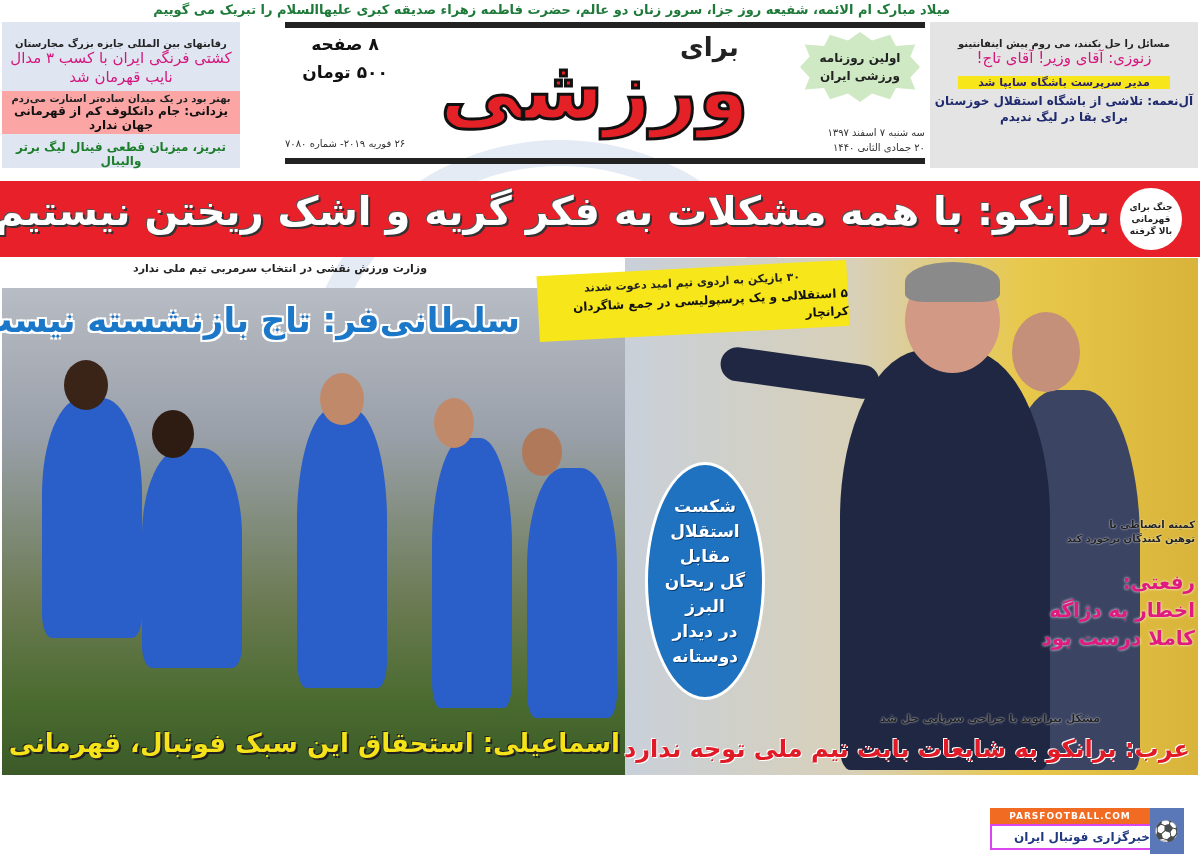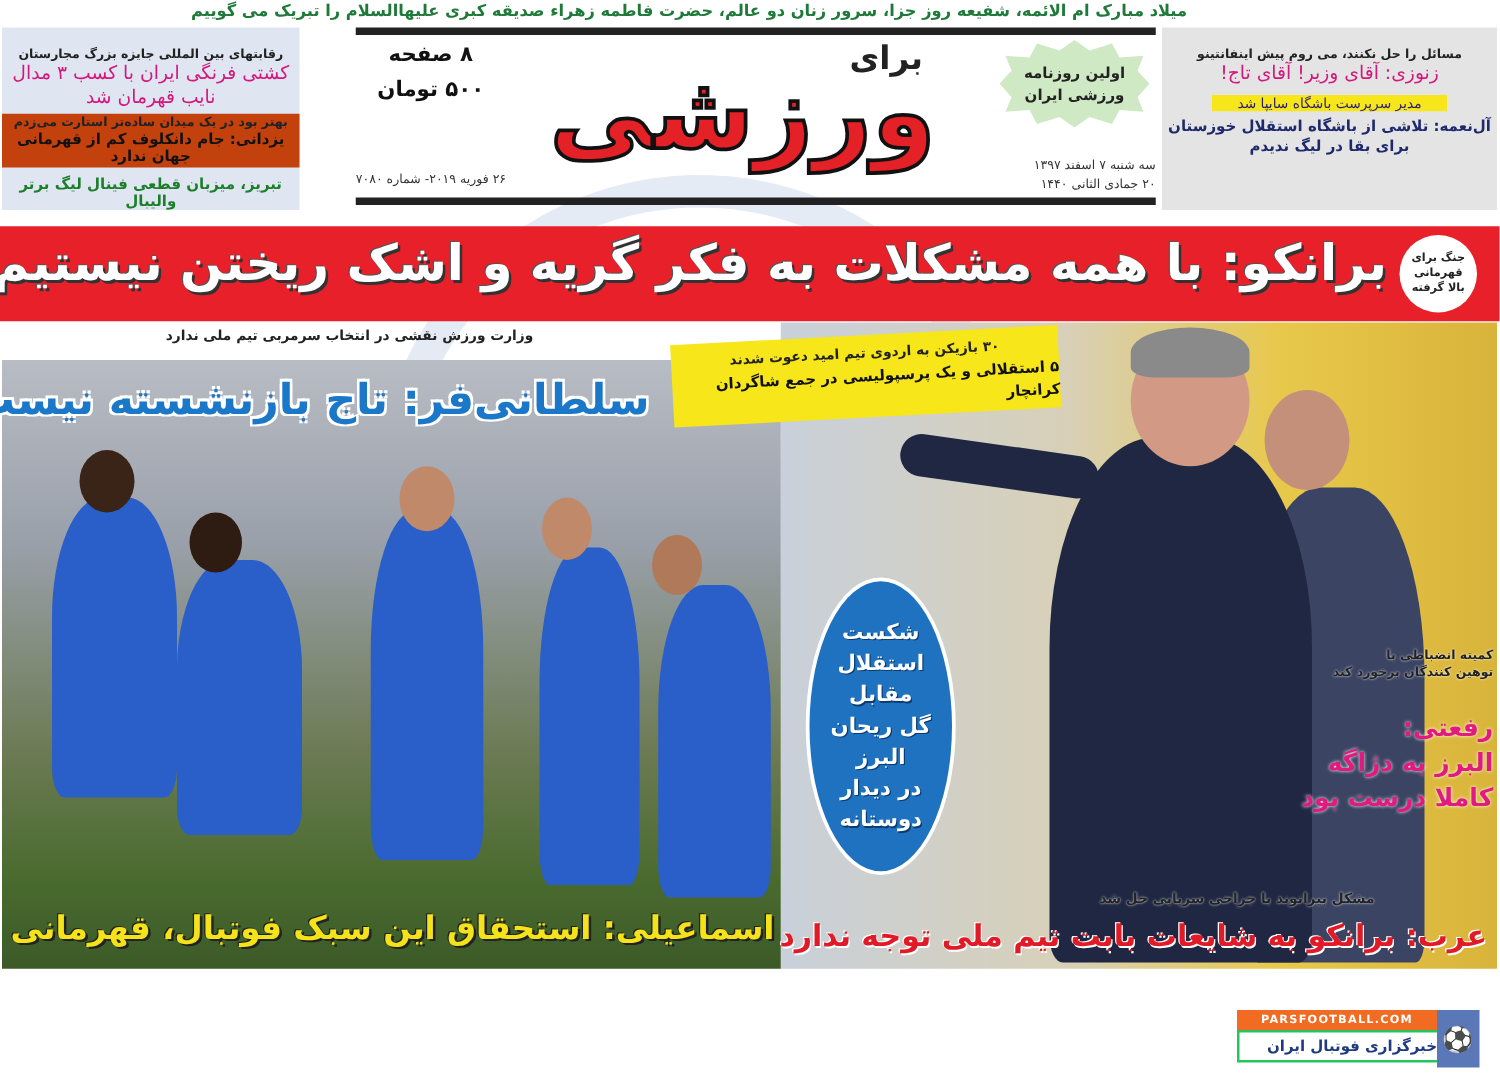--- a/index.html
+++ b/index.html
@@ -4,21 +4,21 @@
 <style>
   *{box-sizing:border-box;margin:0;padding:0}
   body{width:1200px;height:864px;background:#fff;font-family:"DejaVu Sans",sans-serif;position:relative;overflow:hidden;direction:rtl}
   .abs{position:absolute}
   .topline{top:2px;left:250px;width:700px;text-align:center;font-size:13px;font-weight:bold;color:#1f7a3a;white-space:nowrap}
   .bar{background:#222;height:6px}
   .box-left{left:2px;top:22px;width:238px;height:146px;background:#dfe6f2}
   .box-right{left:930px;top:22px;width:268px;height:146px;background:#e4e4e4}
   .kicker{font-size:10px;font-weight:bold;color:#222;text-align:center;padding-top:16px}
   .pink{color:#d4177c;font-size:15px;text-align:center;line-height:19px}
-  .yellow-band{background:#c2410c;text-align:center;padding:2px 0}
+  .yellow-band{background:#fca5a5;text-align:center;padding:2px 0}
   .green-bold{color:#1c7e2a;font-weight:bold;font-size:12px;text-align:center}
   .navy-bold{color:#1f2a6e;font-weight:bold;font-size:12px;text-align:center;line-height:16px}
   .logo-wrap{left:440px;top:26px;width:320px;height:136px}
   .logo-word{font-size:82px;font-weight:900;color:#e32127;-webkit-text-stroke:3px #111;text-align:left;line-height:130px;font-family:"DejaVu Sans",sans-serif}
   .logo-sub{left:680px;top:32px;font-size:26px;color:#222;font-weight:bold}
   .badge{left:800px;top:32px;width:120px;height:70px;background:#cfe9c4;clip-path:polygon(50% 0,60% 12%,75% 4%,80% 20%,96% 18%,92% 35%,100% 50%,92% 65%,96% 82%,80% 80%,75% 96%,60% 88%,50% 100%,40% 88%,25% 96%,20% 80%,4% 82%,8% 65%,0 50%,8% 35%,4% 18%,20% 20%,25% 4%,40% 12%);display:flex;flex-direction:column;align-items:center;justify-content:center;font-size:12px;font-weight:bold;color:#222;line-height:18px}
   .price{left:290px;top:30px;width:110px;text-align:center;font-size:17px;font-weight:bold;color:#111;line-height:28px}
   .date-l{left:285px;top:138px;font-size:10px;color:#333}
   .date-r{left:800px;top:125px;width:125px;font-size:10px;color:#333;text-align:right;line-height:15px}
   .headline-bar{left:0;top:181px;width:1200px;height:76px;background:#e8202a}
@@ -40,21 +40,21 @@
   .coach2-head{left:1012px;top:312px;width:68px;height:80px;border-radius:50%;background:#c4907a}
   .coach-arm{left:720px;top:356px;width:160px;height:34px;background:#1f2742;border-radius:18px;transform:rotate(8deg)}
   .oval{left:645px;top:462px;width:120px;height:238px;border-radius:50%;background:#1e72c0;border:3px solid #fff;display:flex;flex-direction:column;align-items:center;justify-content:center;font-size:17px;font-weight:900;color:#fff;line-height:25px;text-shadow:1px 1px 0 #0a3c70}
   .side-small{left:1055px;top:518px;width:140px;font-size:10px;font-weight:bold;color:#222;text-align:right;line-height:14px;text-shadow:0 0 2px #fff}
   .side-pink{left:1040px;top:568px;width:155px;font-size:20px;font-weight:900;color:#e01a7e;text-align:right;line-height:28px;text-shadow:0 0 3px #fff}
   .arab-small{left:820px;top:712px;width:280px;font-size:11px;font-weight:bold;color:#222;text-align:right;text-shadow:0 0 2px #fff}
   .arab-head{left:660px;top:735px;width:530px;font-size:24px;font-weight:900;color:#e01a26;text-align:center;text-shadow:1px 1px 0 #fff,-1px -1px 0 #fff;white-space:nowrap}
   .yellow-bottom{left:10px;top:728px;width:610px;font-size:26px;font-weight:900;color:#f5e31a;text-align:center;text-shadow:2px 2px 0 #222,-1px -1px 0 #222;white-space:nowrap}
   .pf-logo{left:990px;top:808px;width:195px;height:46px}
   .pf-top{position:absolute;left:0;top:0;width:160px;height:16px;background:#f26b22;color:#fff;font-size:9px;font-weight:bold;text-align:center;line-height:16px;direction:ltr;letter-spacing:1px}
-  .pf-bot{position:absolute;left:0;top:16px;width:184px;height:26px;background:#fff;border:2px solid #22c55e;color:#1f3a80;font-size:12px;font-weight:bold;text-align:center;line-height:22px}
+  .pf-bot{position:absolute;left:0;top:16px;width:184px;height:26px;background:#fff;border:2px solid #d946ef;color:#1f3a80;font-size:12px;font-weight:bold;text-align:center;line-height:22px}
   .pf-icon{position:absolute;left:160px;top:0;width:34px;height:46px;background:#5a78b8;color:#fff;font-size:20px;display:flex;align-items:center;justify-content:center}
   .watermark{left:300px;top:140px;width:520px;height:520px;border-radius:50%;border:26px solid rgba(150,175,210,0.25);pointer-events:none}
 </style>
 </head>
 <body>
 
 <div class="abs topline">میلاد مبارک ام الائمه، شفیعه روز جزا، سرور زنان دو عالم، حضرت فاطمه زهراء صدیقه کبری علیهاالسلام را تبریک می گوییم</div>
 
 <div class="abs box-left">
   <div class="kicker">رقابتهای بین المللی جایزه بزرگ مجارستان</div>
@@ -63,21 +63,21 @@
   <div class="yellow-band" style="margin-top:4px">
     <div style="font-size:10px;font-weight:bold;color:#222">بهتر بود در یک میدان ساده‌تر استارت می‌زدم</div>
     <div style="font-size:12px;font-weight:900;color:#111">یزدانی: جام دانکلوف کم از قهرمانی جهان ندارد</div>
   </div>
   <div class="green-bold" style="padding-top:6px">تبریز، میزبان قطعی فینال لیگ برتر والیبال</div>
 </div>
 
 <div class="abs box-right">
   <div class="kicker">مسائل را حل نکنند، می روم پیش اینفانتینو</div>
   <div class="pink">زنوزی: آقای وزیر! آقای تاج!</div>
-  <div style="text-align:center;margin:3px 0"><span style="background:#f6e61a;font-size:11px;font-weight:400;color:#2a1f6e;padding:0 20px">مدیر سرپرست باشگاه سایپا شد</span></div>
+  <div style="text-align:center;margin:3px 0"><span style="background:#f6e61a;font-size:11px;font-weight:700;color:#2a1f6e;padding:0 20px">مدیر سرپرست باشگاه سایپا شد</span></div>
   <div class="navy-bold">آل‌نعمه: تلاشی از باشگاه استقلال خوزستان</div>
   <div class="navy-bold">برای بقا در لیگ ندیدم</div>
 </div>
 
 <div class="abs watermark"></div>
 
 <div class="abs bar" style="left:285px;top:22px;width:640px"></div>
 <div class="abs bar" style="left:285px;top:158px;width:640px"></div>
 <div class="abs price">
   <div>۸ صفحه</div>
@@ -143,21 +143,21 @@
   <div>در دیدار</div>
   <div>دوستانه</div>
 </div>
 
 <div class="abs side-small">
   <div>کمیته انضباطی با</div>
   <div>توهین کنندگان برخورد کند</div>
 </div>
 <div class="abs side-pink">
   <div>رفعتی:</div>
-  <div>البرز به دژاگه</div>
+  <div>اخطار به دژاگه</div>
   <div>کاملا درست بود</div>
 </div>
 
 <div class="abs arab-small">مشکل بیرانوند با جراحی سرپایی حل شد</div>
 <div class="abs arab-head">عرب: برانکو به شایعات بابت تیم ملی توجه ندارد</div>
 <div class="abs yellow-bottom">اسماعیلی: استحقاق این سبک فوتبال، قهرمانی است</div>
 
 <div class="abs pf-logo">
   <div class="pf-top">PARSFOOTBALL.COM</div>
   <div class="pf-bot">خبرگزاری فوتبال ایران</div>

